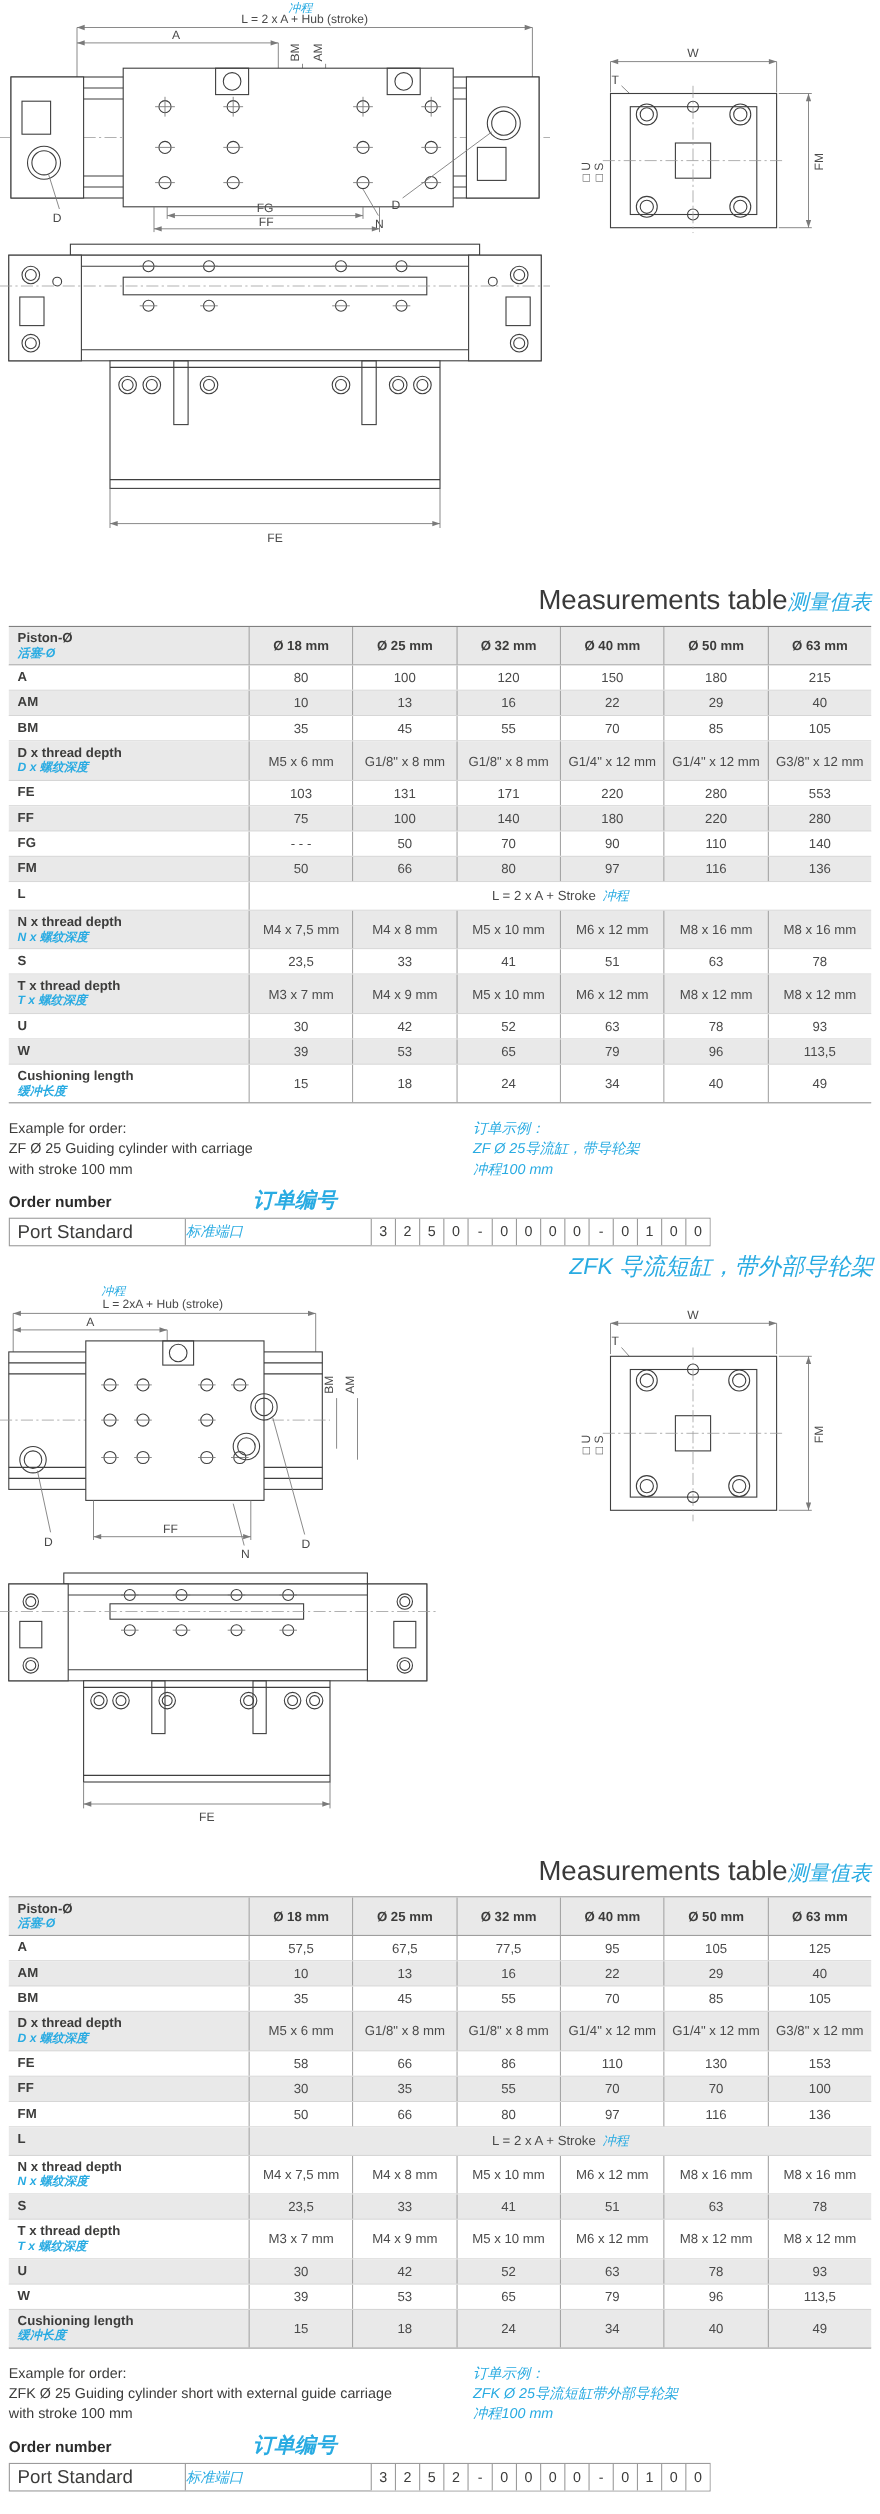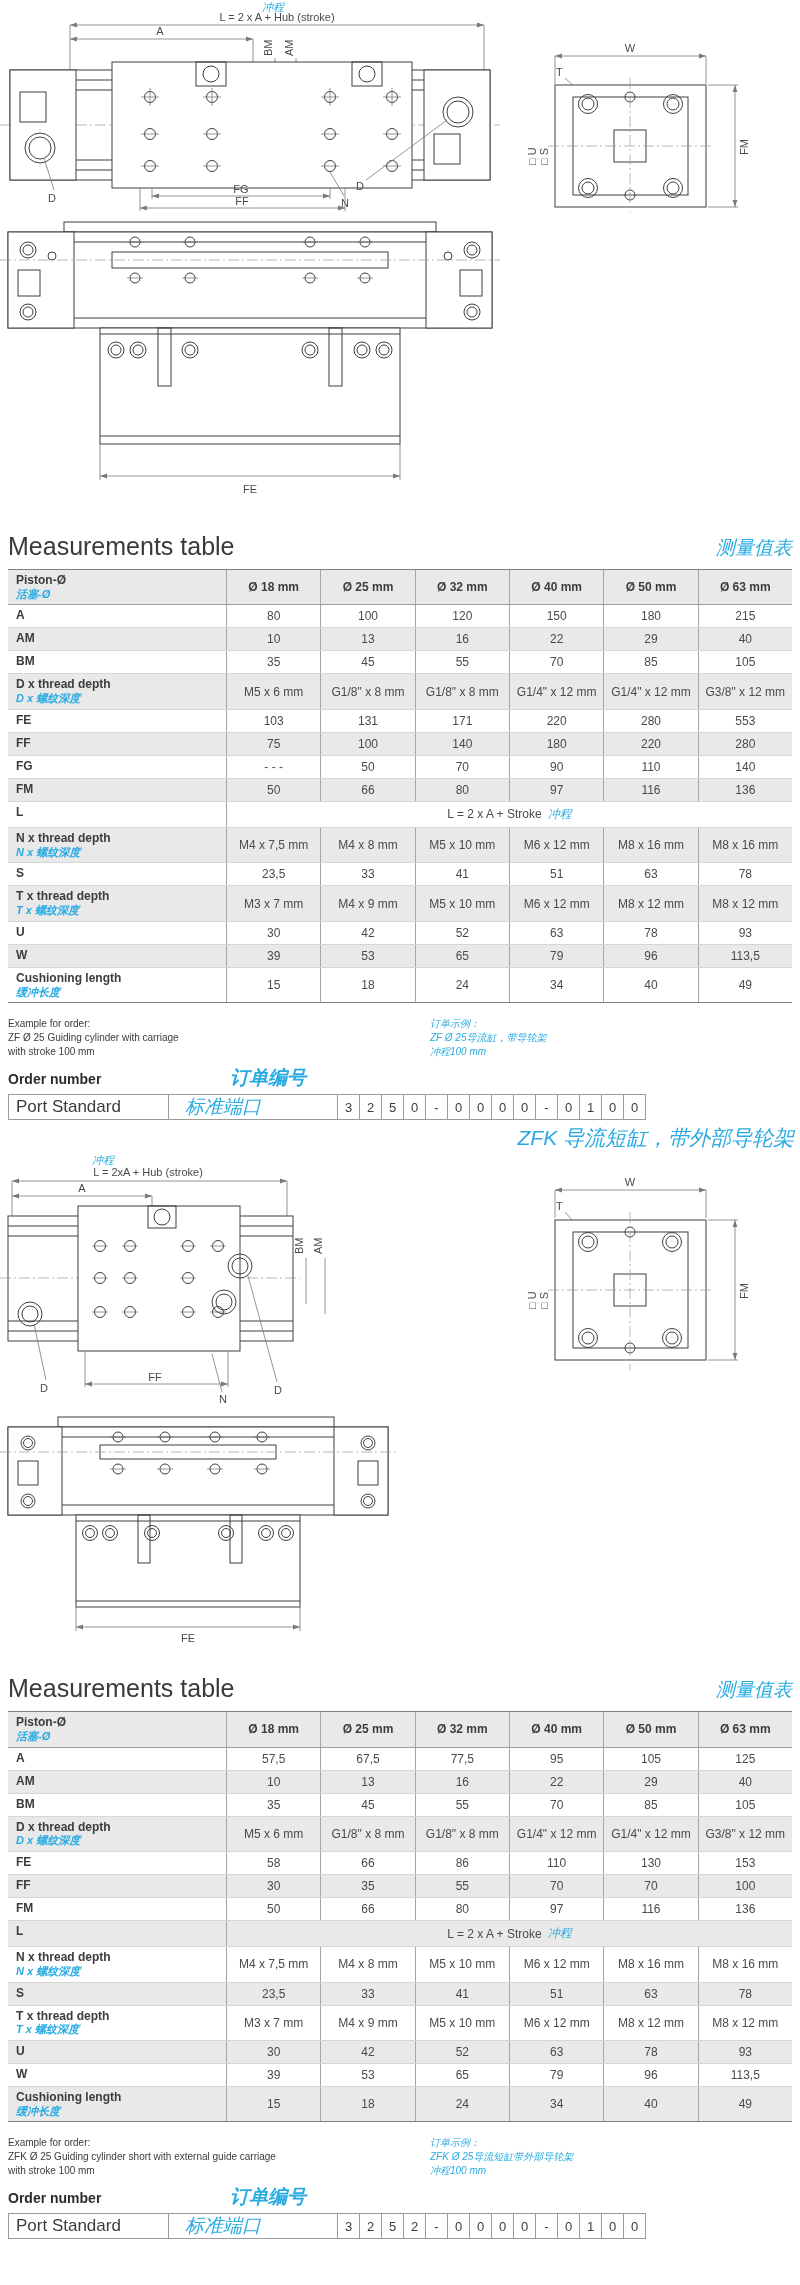--- a/index.html
+++ b/index.html
@@ -11,47 +11,47 @@
 
   .dwg{display:block;}
   svg text{font-family:"Liberation Sans",sans-serif;fill:#4a4a4a;font-size:11px;}
   svg text.cnt{fill:#29abe2;font-style:italic;font-size:11px;}
   .ln{fill:none;stroke:#3f3f3f;stroke-width:1;}
   .fillw{fill:#fff;stroke:#3f3f3f;stroke-width:1;}
   .dim{stroke:#7a7a7a;stroke-width:0.8;fill:none;}
   .cl{stroke:#9a9a9a;stroke-width:0.7;stroke-dasharray:11 3 2 3;fill:none;}
   .arr{fill:#7a7a7a;stroke:none;}
 
-  .mt-head{display:flex;justify-content:space-between;align-items:flex-end;margin:30px 8px 8px 8px;}
+  .mt-head{display:flex;justify-content:flex-end;align-items:flex-end;margin:30px 8px 8px 8px;}
   .mt-title{font-size:25px;font-weight:400;color:#3a3a3a;}
   .mt-title-cn{font-size:19px;color:#29abe2;font-style:italic;}
 
   .mtable{margin:0 8px;border-top:1px solid #808080;border-bottom:1px solid #808080;font-size:12px;}
   .trow{display:flex;align-items:stretch;border-bottom:1px solid #d6d6d6;background:#fff;}
   .trow:last-child{border-bottom:none;}
   .trow.alt{background:#e9e9e9;}
   .trow.thead{background:#e9e9e9;border-bottom:1px solid #9e9e9e;}
   .tlabel{width:210px;padding:4px 0 4px 8px;display:flex;flex-direction:column;justify-content:space-between;line-height:1.15;}
   .tlabel .en{font-weight:bold;color:#3c3c3b;}
   .tlabel .cn{color:#29abe2;font-size:11px;font-weight:bold;font-style:italic;}
   .tval{flex:1;display:flex;align-items:center;justify-content:center;border-left:1px solid #a5a5a5;padding:4px 0;color:#4a4a4a;}
   .tval.hd{font-weight:bold;color:#3c3c3b;}
   .tval.span{justify-content:center;}
   .cnx{color:#29abe2;margin-left:6px;font-style:italic;}
 
-  .example{display:flex;margin:14px 8px 0 8px;font-size:10px;line-height:1.4;}
+  .example{display:flex;margin:14px 8px 0 8px;font-size:13px;line-height:1.4;}
   .ex-en{width:422px;color:#3c3c3b;}
   .ex-cn{color:#29abe2;font-style:italic;}
 
   .order-head{display:flex;margin:6px 8px 3px 8px;align-items:baseline;}
   .order-head .oh-en{font-weight:bold;font-size:14px;width:222px;color:#2b2b2b;}
   .order-head .oh-cn{color:#29abe2;font-size:19px;font-weight:bold;font-style:italic;}
   .order-row{display:flex;margin:0 8px;height:26px;width:638px;border:1px solid #9b9b9b;align-items:stretch;background:#fff;box-sizing:border-box;}
   .o-en{width:152px;padding-left:7px;display:flex;align-items:center;font-size:17px;}
-  .o-cn{flex:1;border-left:1px solid #9b9b9b;color:#29abe2;display:flex;align-items:center;padding-left:16px;font-size:19px;font-style:italic;}
+  .o-cn{flex:1;border-left:1px solid #9b9b9b;color:#29abe2;display:flex;align-items:center;padding-left:0;font-size:13px;font-style:italic;}
   .o-digits{display:flex;}
   .dg{width:21px;border-left:1px solid #9b9b9b;display:flex;align-items:center;justify-content:center;font-size:13px;background:#fff;}
 </style>
 </head>
 <body>
 
 <div class="page">
 
 
   <svg class="dwg" width="800" height="212" viewBox="0 0 800 212">

